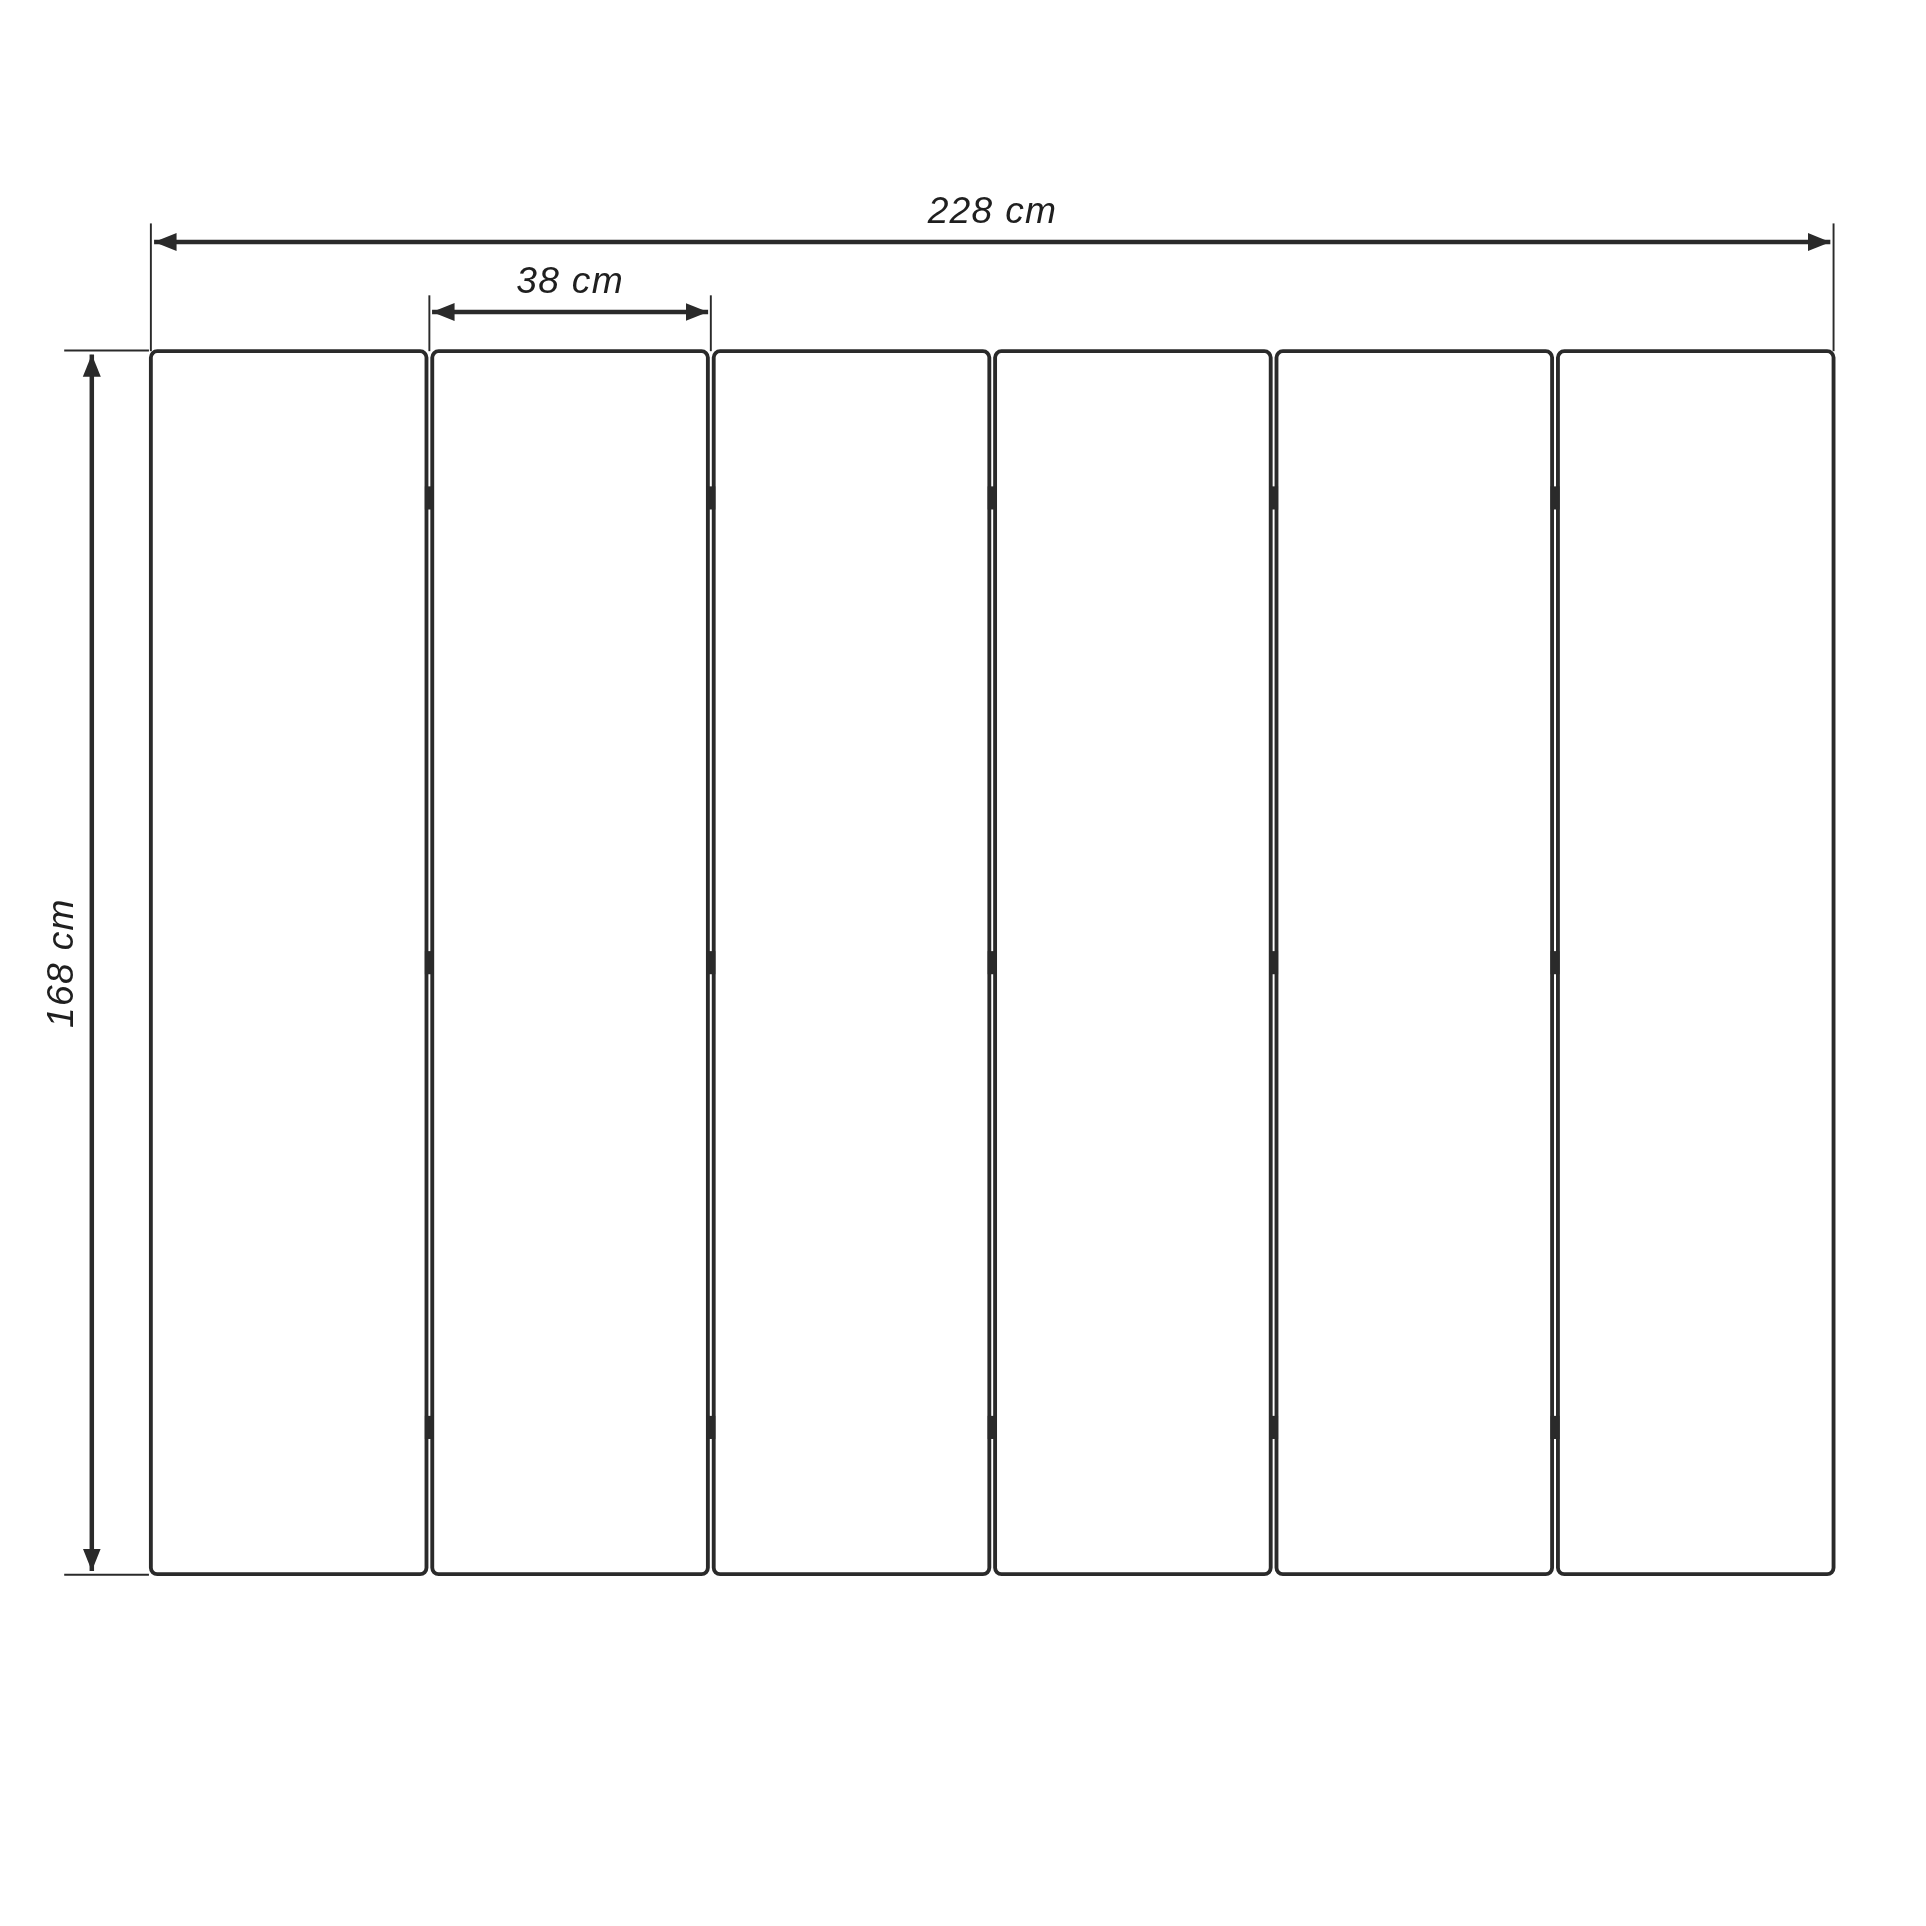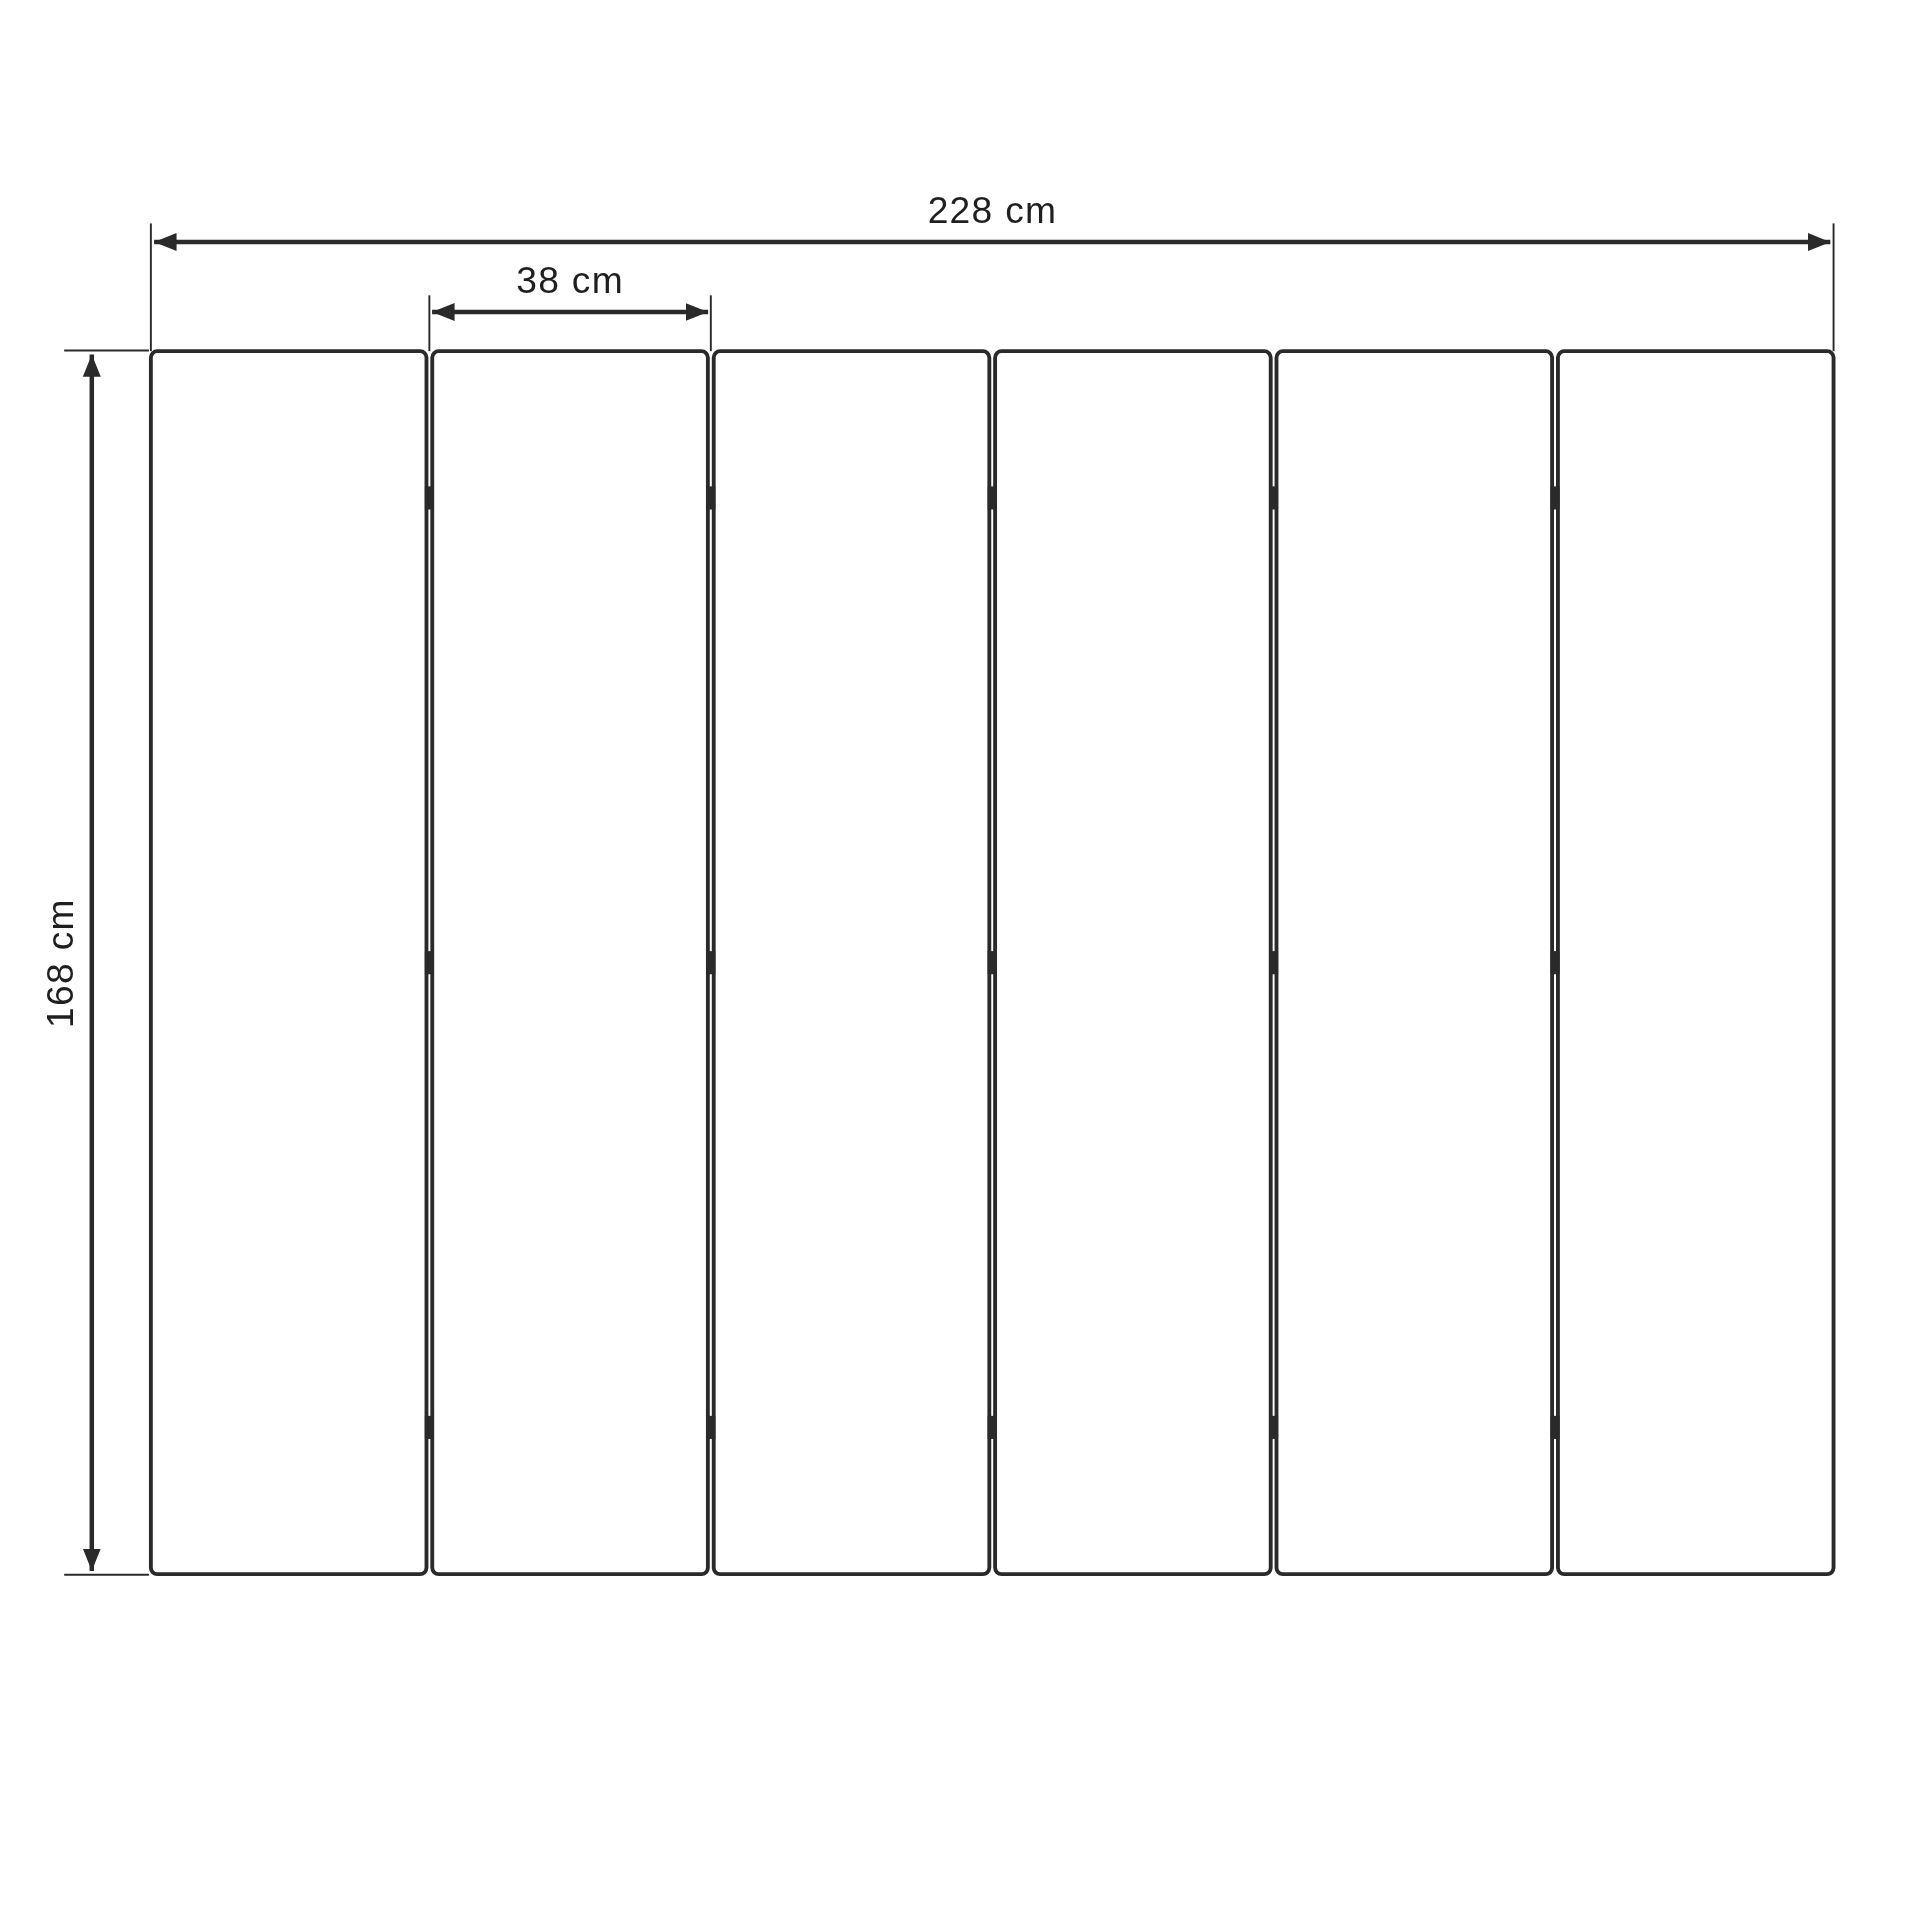--- a/index.html
+++ b/index.html
@@ -9,20 +9,21 @@
     height: 1926px;
     background: #ffffff;
     font-family: "Liberation Sans", sans-serif;
   }
   #drawing-root {
     position: absolute;
     left: 0;
     top: 0;
     width: 1926px;
     height: 1352px;
+    font-style: italic;
   }
   svg text {
     font-family: "Liberation Sans", "DejaVu Sans", sans-serif;
     font-size: 58px;
     fill: #1f1f1f;
     letter-spacing: 2px;
   }
   .dim-line {
     stroke: #2a2a2a;
     stroke-width: 7;

